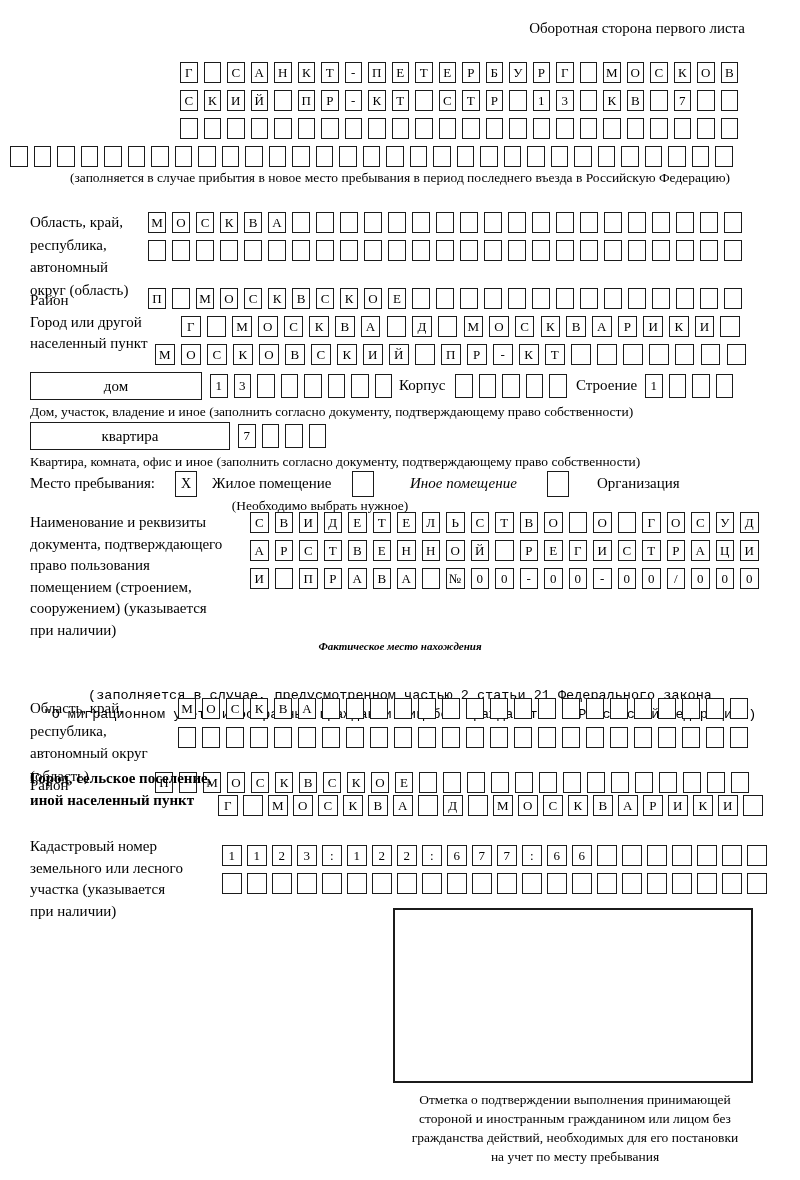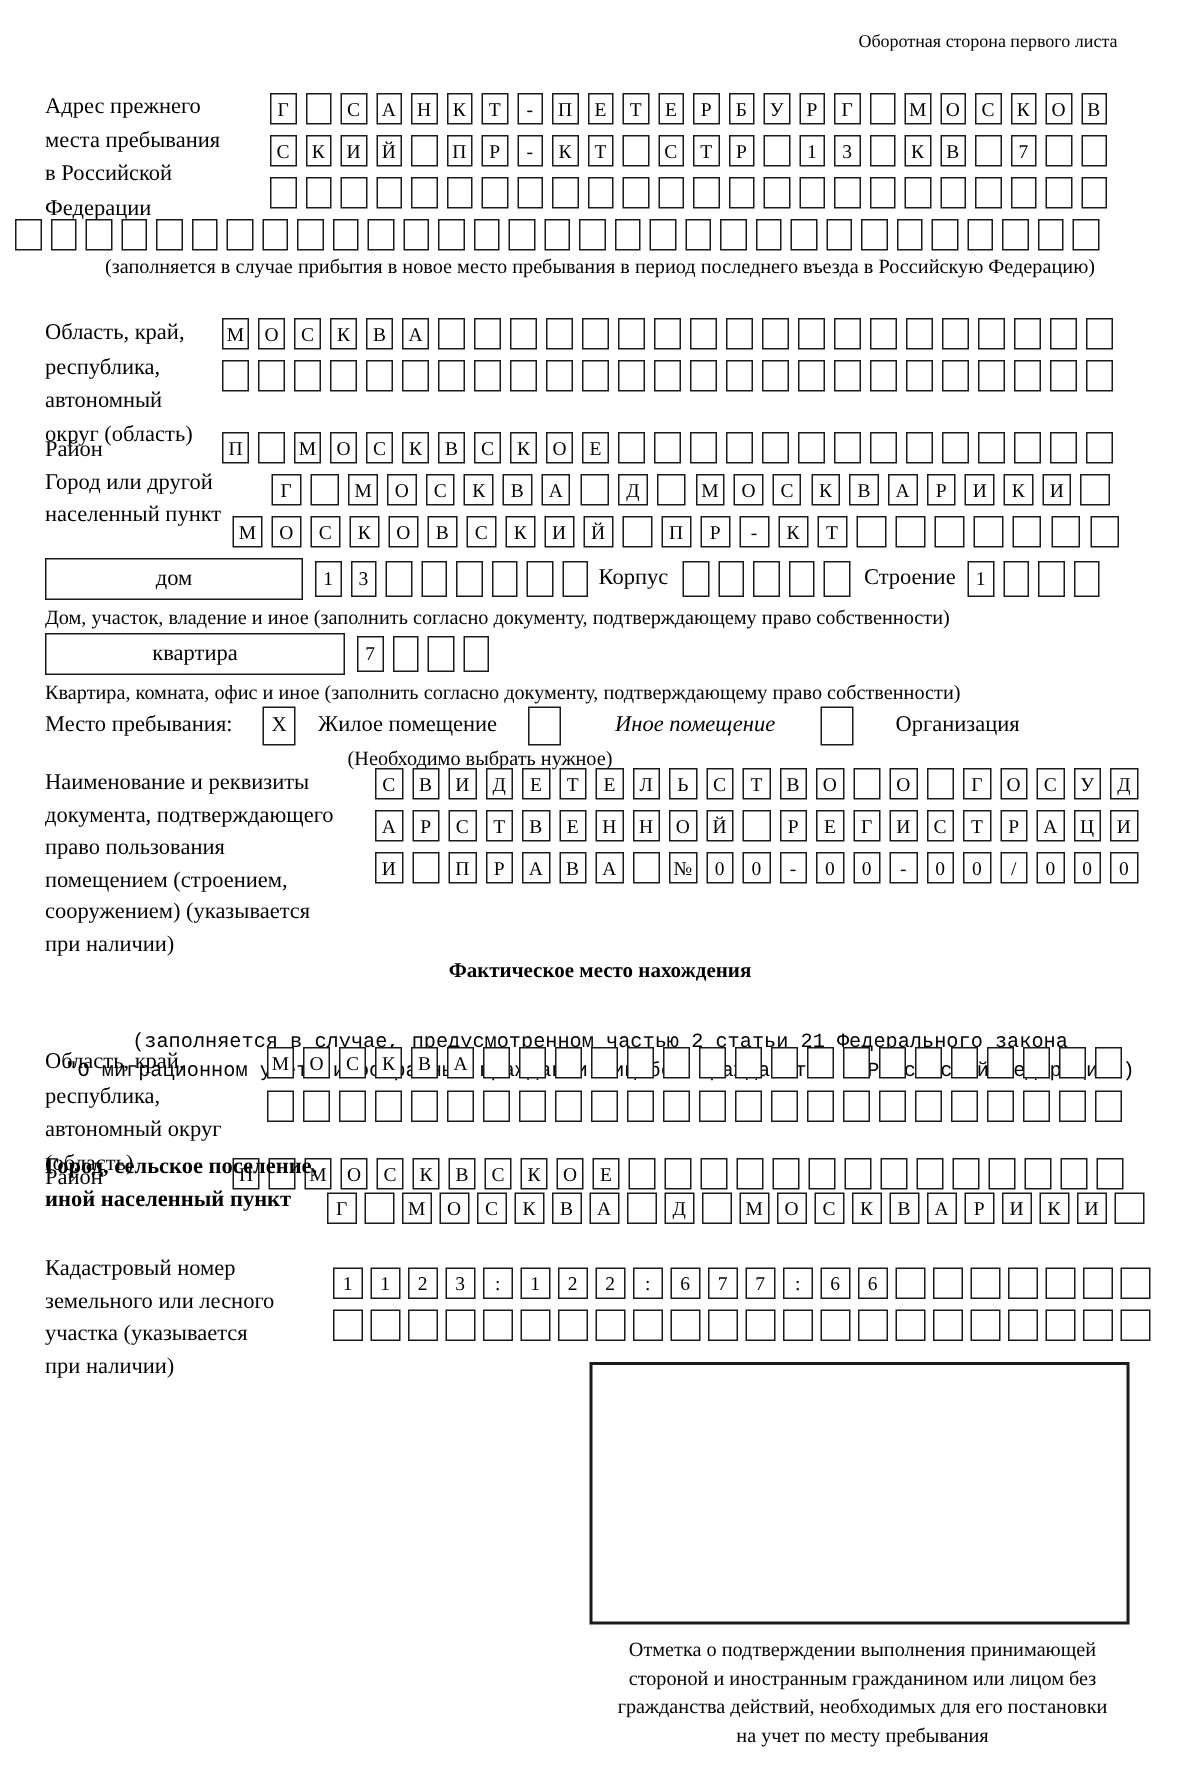--- a/index.html
+++ b/index.html
@@ -26,26 +26,22 @@
         display:flex;align-items:center;justify-content:center;font-size:15px;background:#fff;}
   .chk{box-sizing:border-box;border:1.6px solid #1b1b1b;width:22px;height:26px;
        display:flex;align-items:center;justify-content:center;font-size:14px;background:#fff;}
   .stamp{box-sizing:border-box;border:2px solid #1b1b1b;background:#fff;}
 </style>
 </head>
 <body>
 
 <div class="page">
 
-  <div class="abs" style="right:55px;top:20px;font-size:12px;text-align:right;">Оборотная сторона первого листа</div>
-
-  <div class="abs lbl" style="left:30px;top:60px;">Адрес прежнего
-места пребывания
-в Российской
-Федерации</div>
+  <div class="abs" style="right:55px;top:20px;font-size:15px;text-align:right;">Оборотная сторона первого листа</div>
+
   <div class="abs cellrow p235" style="left:180px;top:62px;">
       <span class="cell">Г</span>
       <span class="cell"></span>
       <span class="cell">С</span>
       <span class="cell">А</span>
       <span class="cell">Н</span>
       <span class="cell">К</span>
       <span class="cell">Т</span>
       <span class="cell">-</span>
       <span class="cell">П</span>
@@ -410,21 +406,21 @@
       <span class="cell">0</span>
       <span class="cell">-</span>
       <span class="cell">0</span>
       <span class="cell">0</span>
       <span class="cell">/</span>
       <span class="cell">0</span>
       <span class="cell">0</span>
       <span class="cell">0</span>
     </div>
 
-  <div class="abs hdr center" style="top:640px;font-size:14px;">Фактическое место нахождения</div>
+  <div class="abs hdr center" style="top:640px;font-size:11px;font-style:italic;">Фактическое место нахождения</div>
   <div class="abs note center" style="top:687px;line-height:18.5px;font-family:Liberation Mono, monospace;">(заполняется в случае, предусмотренном частью 2 статьи 21 Федерального закона
 "О миграционном учете иностранных граждан и лиц без гражданства в Российской Федерации")</div>
 
   <div class="abs lbl" style="left:30px;top:697px;">Область, край,
 республика,
 автономный округ
 (область)</div>
   <div class="abs cellrow p24" style="left:178px;top:698px;">
       <span class="cell">М</span>
       <span class="cell">О</span>

